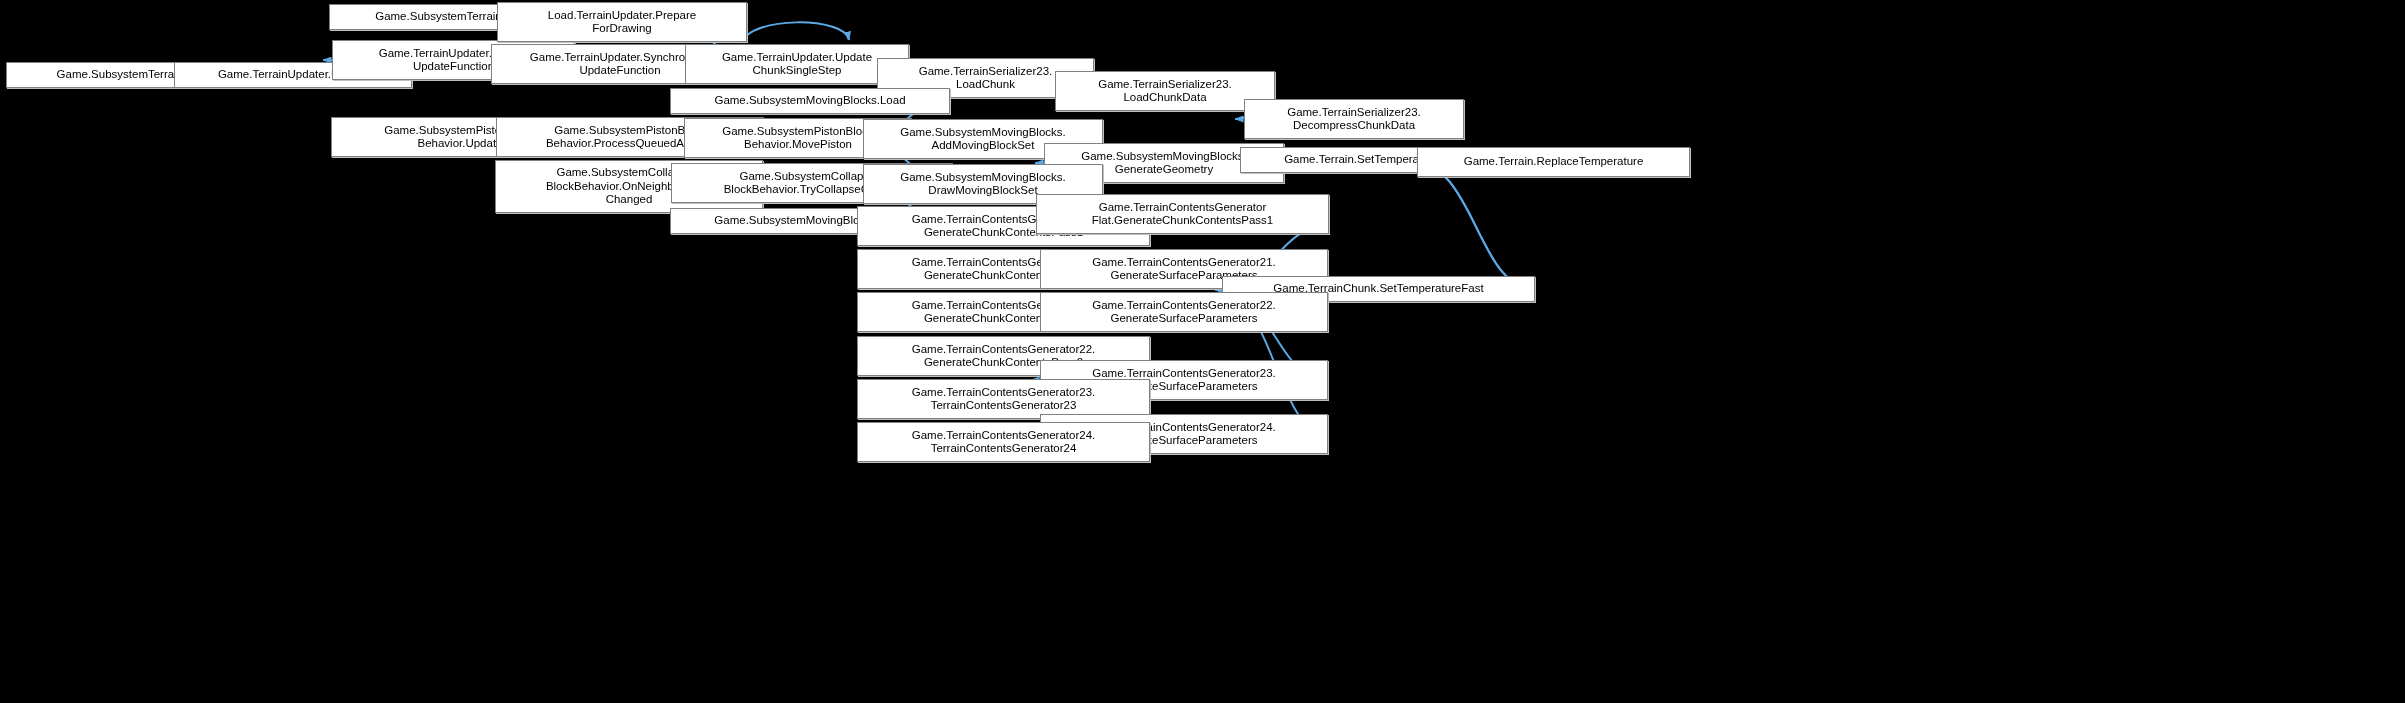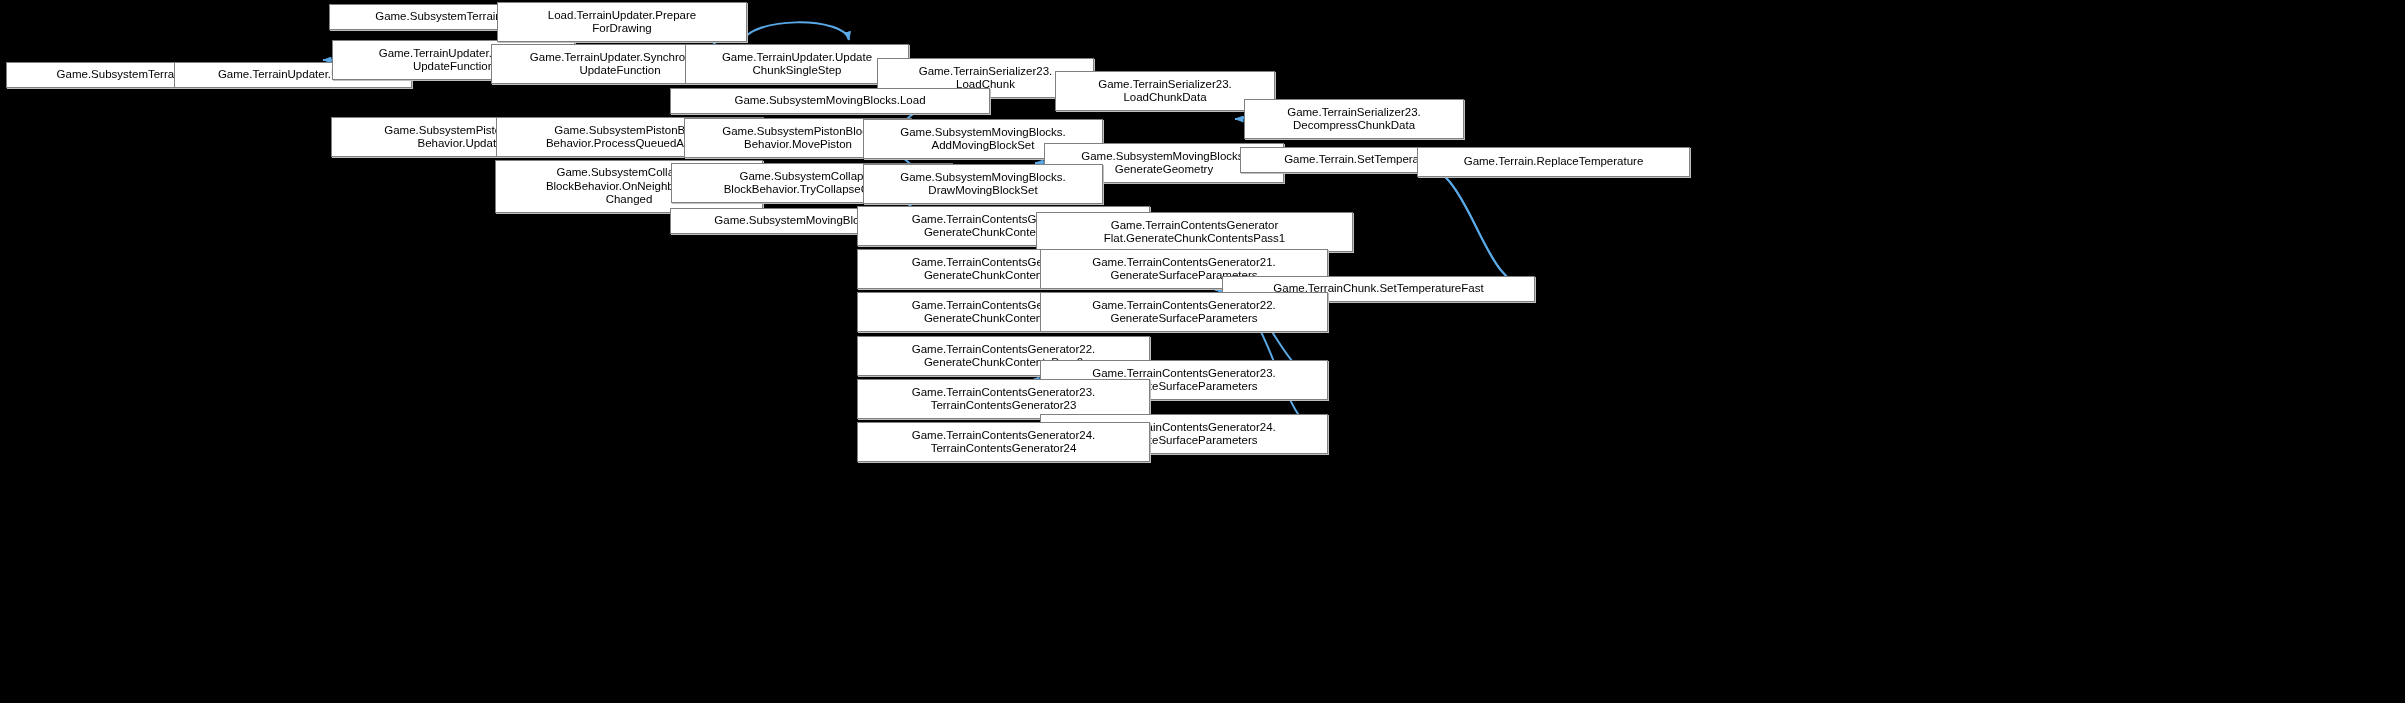--- a/index.html
+++ b/index.html
@@ -100,21 +100,21 @@
       <div class="node" style="left: 491px; top: 44px; width: 258px; height: 40px;">Game.TerrainUpdater.Synchronous
 UpdateFunction</div>
       <div class="node" style="left: 685px; top: 44px; width: 224px; height: 40px;">Game.TerrainUpdater.Update
 ChunkSingleStep</div>
       <div class="node" style="left: 877px; top: 58px; width: 217px; height: 40px;">Game.TerrainSerializer23.
 LoadChunk</div>
       <div class="node" style="left: 1055px; top: 71px; width: 220px; height: 40px;">Game.TerrainSerializer23.
 LoadChunkData</div>
       <div class="node" style="left: 1244px; top: 99px; width: 220px; height: 40px;">Game.TerrainSerializer23.
 DecompressChunkData</div>
-      <div class="node" style="left: 670px; top: 88px; width: 320px; height: 26px;">Game.SubsystemMovingBlocks.Load</div>
+      <div class="node" style="left: 670px; top: 88px; width: 280px; height: 26px;">Game.SubsystemMovingBlocks.Load</div>
       <div class="node" style="left: 331px; top: 117px; width: 258px; height: 40px;">Game.SubsystemPistonBlock
 Behavior.Update</div>
       <div class="node" style="left: 496px; top: 117px; width: 268px; height: 40px;">Game.SubsystemPistonBlock
 Behavior.ProcessQueuedActions</div>
       <div class="node" style="left: 684px; top: 118px; width: 228px; height: 40px;">Game.SubsystemPistonBlock
 Behavior.MovePiston</div>
       <div class="node" style="left: 863px; top: 119px; width: 240px; height: 40px;">Game.SubsystemMovingBlocks.
 AddMovingBlockSet</div>
       <div class="node" style="left: 1044px; top: 143px; width: 240px; height: 40px;">Game.SubsystemMovingBlocks.
 GenerateGeometry</div>
@@ -123,21 +123,21 @@
       <div class="node" style="left: 495px; top: 160px; width: 268px; height: 53px;">Game.SubsystemCollapsing
 BlockBehavior.OnNeighborBlock
 Changed</div>
       <div class="node" style="left: 671px; top: 163px; width: 282px; height: 40px;">Game.SubsystemCollapsing
 BlockBehavior.TryCollapseColumn</div>
       <div class="node" style="left: 863px; top: 164px; width: 240px; height: 40px;">Game.SubsystemMovingBlocks.
 DrawMovingBlockSet</div>
       <div class="node" style="left: 670px; top: 208px; width: 281px; height: 26px;">Game.SubsystemMovingBlocks.Draw</div>
       <div class="node" style="left: 857px; top: 206px; width: 293px; height: 40px;">Game.TerrainContentsGenerator21.
 GenerateChunkContentsPass1</div>
-      <div class="node" style="left: 1036px; top: 212px; width: 317px; height: 40px;">Game.TerrainContentsGenerator
+      <div class="node" style="left: 1036px; top: 194px; width: 293px; height: 40px;">Game.TerrainContentsGenerator
 Flat.GenerateChunkContentsPass1</div>
       <div class="node" style="left: 857px; top: 249px; width: 293px; height: 40px;">Game.TerrainContentsGenerator21.
 GenerateChunkContentsPass2</div>
       <div class="node" style="left: 1040px; top: 249px; width: 288px; height: 40px; text-align: center;">Game.TerrainContentsGenerator21.
 GenerateSurfaceParameters</div>
       <div class="node" style="left: 1222px; top: 276px; width: 313px; height: 26px;">Game.TerrainChunk.SetTemperatureFast</div>
       <div class="node" style="left: 857px; top: 292px; width: 293px; height: 40px;">Game.TerrainContentsGenerator22.
 GenerateChunkContentsPass1</div>
       <div class="node" style="left: 1040px; top: 292px; width: 288px; height: 40px;">Game.TerrainContentsGenerator22.
 GenerateSurfaceParameters</div>

